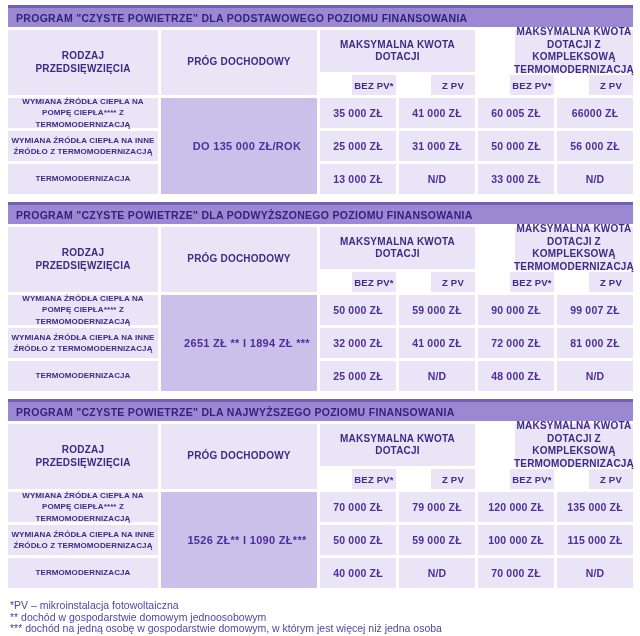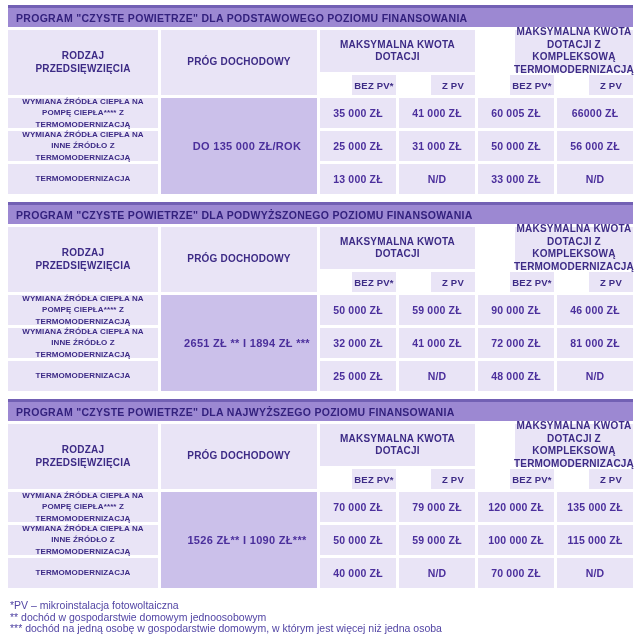--- a/index.html
+++ b/index.html
@@ -47,21 +47,21 @@
   .hdr{font-size:10px;letter-spacing:.2px;line-height:1.25;padding:0 8px;}
   .rodzaj{grid-column:1;grid-row:2/4;}
   .prog{grid-column:2;grid-row:2/4;}
   .g1{grid-column:3/5;grid-row:2;}
   .g2{grid-column:5/7;grid-row:2;margin-left:37px;}
   .sub{font-size:9.5px;letter-spacing:.2px;grid-row:3;margin-left:32px;}
   .s1{grid-column:3;} .s2{grid-column:4;} .s3{grid-column:5;} .s4{grid-column:6;}
   .rlabel{
     grid-column:1;
     font-size:8px;line-height:1.4;letter-spacing:.1px;
-    padding:0 8px;
+    padding:0 2px;
   }
   .r1{grid-row:4;} .r2{grid-row:5;} .r3{grid-row:6;}
   .progval{
     grid-column:2;grid-row:4/7;
     background:var(--cell-medium);
     font-size:11px;letter-spacing:.3px;
     color:var(--value-text);
     padding-left:16px;
   }
   .val{font-size:10.5px;letter-spacing:.2px;color:var(--value-text);}
@@ -119,21 +119,21 @@
     <div class="cell sub s2">Z PV</div>
     <div class="cell sub s3">BEZ PV*</div>
     <div class="cell sub s4">Z PV</div>
     <div class="cell rlabel r1">WYMIANA ŹRÓDŁA CIEPŁA NA POMPĘ CIEPŁA**** Z TERMOMODERNIZACJĄ</div>
     <div class="cell rlabel r2">WYMIANA ŹRÓDŁA CIEPŁA NA INNE ŹRÓDŁO Z TERMOMODERNIZACJĄ</div>
     <div class="cell rlabel r3">TERMOMODERNIZACJA</div>
     <div class="cell progval">2651 ZŁ ** I 1894 ZŁ ***</div>
     <div class="cell val" style="grid-area:4/3">50 000 ZŁ</div>
     <div class="cell val" style="grid-area:4/4">59 000 ZŁ</div>
     <div class="cell val" style="grid-area:4/5">90 000 ZŁ</div>
-    <div class="cell val" style="grid-area:4/6">46 000 ZŁ</div>
+    <div class="cell val" style="grid-area:4/6">99 007 ZŁ</div>
     <div class="cell val" style="grid-area:5/3">32 000 ZŁ</div>
     <div class="cell val" style="grid-area:5/4">41 000 ZŁ</div>
     <div class="cell val" style="grid-area:5/5">72 000 ZŁ</div>
     <div class="cell val" style="grid-area:5/6">81 000 ZŁ</div>
     <div class="cell val" style="grid-area:6/3">25 000 ZŁ</div>
     <div class="cell val" style="grid-area:6/4">N/D</div>
     <div class="cell val" style="grid-area:6/5">48 000 ZŁ</div>
     <div class="cell val" style="grid-area:6/6">N/D</div>
   </section>
 

